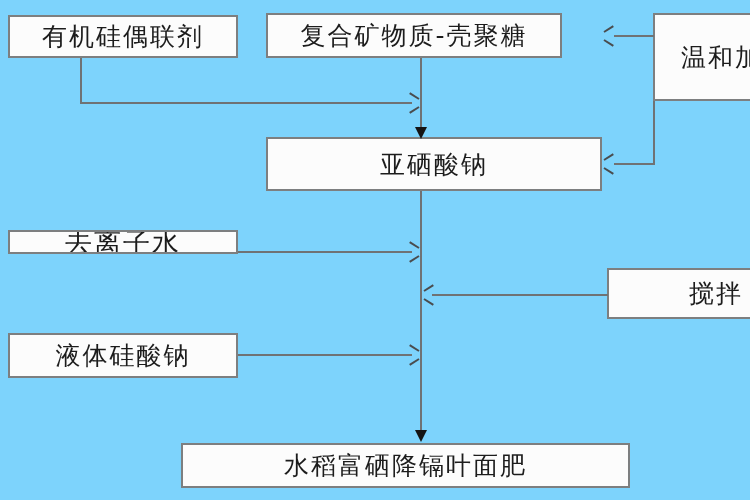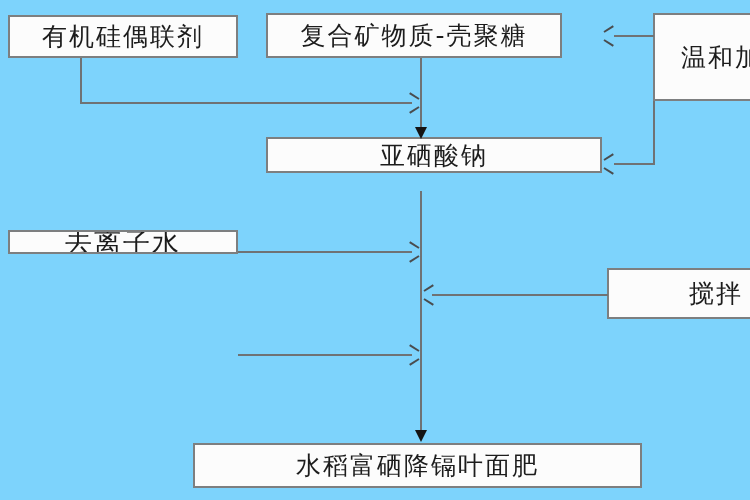--- a/index.html
+++ b/index.html
@@ -31,26 +31,26 @@
   }
   .node-label {
     display: block;
     line-height: 1;
   }
   
   #node-silane       { left: 8px;   top: 15px;  width: 230px; height: 43px;  font-size: 25px; }
   #node-mineral      { left: 266px; top: 13px;  width: 296px; height: 45px;  font-size: 25px; }
   #node-heating      { left: 653px; top: 13px;  width: 140px; height: 88px;  font-size: 25px;
                        justify-content: flex-start; padding-left: 26px; }
-  #node-selenite     { left: 266px; top: 137px; width: 336px; height: 36px;  font-size: 25px; }
+  #node-selenite     { left: 266px; top: 137px; width: 336px; height: 54px;  font-size: 25px; }
   #node-water        { left: 8px;   top: 230px; width: 230px; height: 24px;  font-size: 27px; }
   #node-stirring     { left: 607px; top: 268px; width: 160px; height: 51px;  font-size: 25px;
                        justify-content: flex-start; padding-left: 80px; }
   #node-silicate     { left: 8px;   top: 333px; width: 230px; height: 45px;  font-size: 25px; }
-  #node-product      { left: 193px; top: 443px; width: 449px; height: 45px;  font-size: 25px; }
+  #node-product      { left: 181px; top: 443px; width: 449px; height: 45px;  font-size: 25px; }
 
   .edge {
     position: absolute;
     background: #6f7274;
   }
   .h { height: 2px; }
   .v { width: 2px; }
 
   .arrow {
     position: absolute;
@@ -102,20 +102,23 @@
   </div>
 
   <div class="node" id="node-water">
     <span class="node-label">去离子水</span>
   </div>
 
   <div class="node" id="node-stirring">
     <span class="node-label">搅拌</span>
   </div>
 
+  <div class="node" id="node-silicate">
+    <span class="node-label">液体硅酸钠</span>
+  </div>
 
   <div class="node" id="node-product">
     <span class="node-label">水稻富硒降镉叶面肥</span>
   </div>
 
   <div class="edge v" style="left:80px; top:58px; height:46px;"></div>
   <div class="edge h" style="left:80px; top:102px; width:332px;"></div>
   <div class="chev chev-right" style="left:408px; top:97px;"></div>
 
   <div class="edge v" style="left:420px; top:58px; height:72px;"></div>

